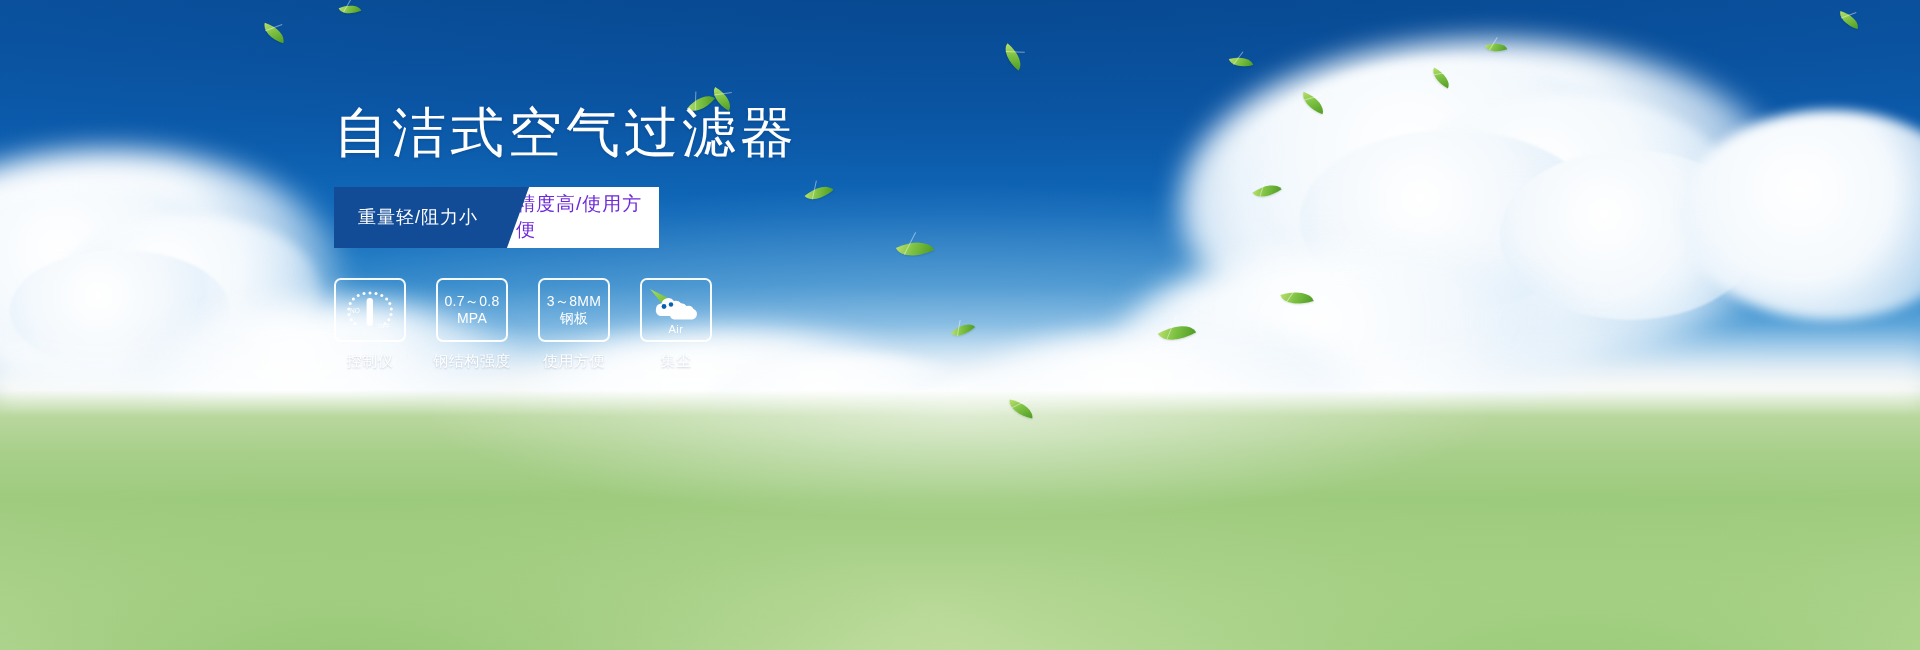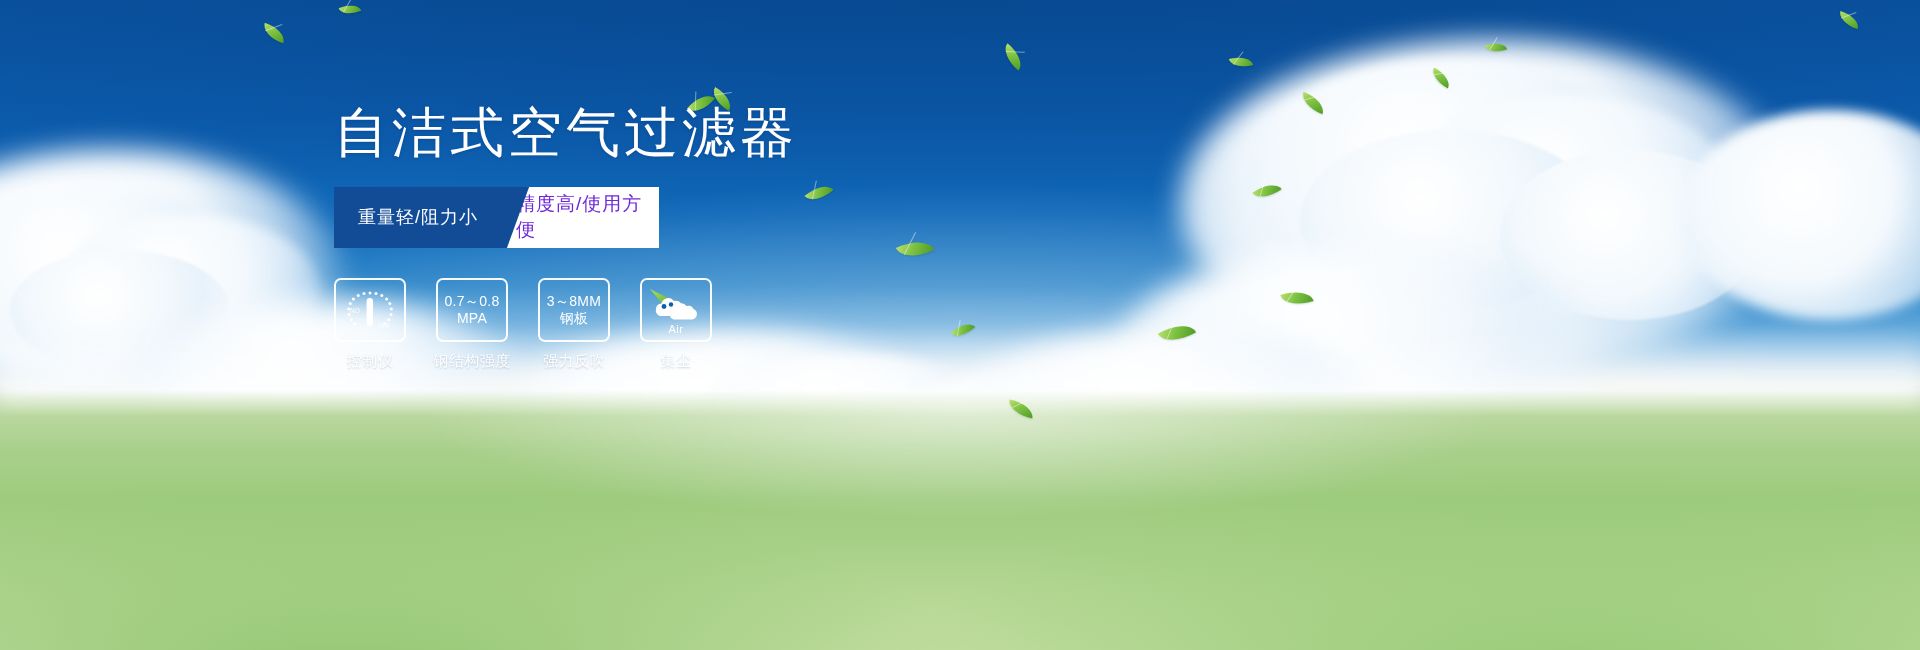--- a/index.html
+++ b/index.html
@@ -298,21 +298,21 @@
         </div>
         <div class="feature-caption">钢结构强度</div>
       </div>
 
 
       <div class="feature">
         <div class="feature-box">
           <div class="feature-text">3～8MM</div>
           <div class="feature-text">钢板</div>
         </div>
-        <div class="feature-caption">强力反吹</div>
+        <div class="feature-caption">使用方便</div>
       </div>
 
       <div class="feature">
         <div class="feature-box">
           <div class="airicon">
             <svg width="56" height="42" viewBox="0 0 56 42" aria-hidden="true">
               <defs>
                 <linearGradient id="beam" x1="0" y1="0" x2="1" y2="1">
                   <stop offset="0%" stop-color="#a8e05a"></stop>
                   <stop offset="60%" stop-color="#7cc142"></stop>

